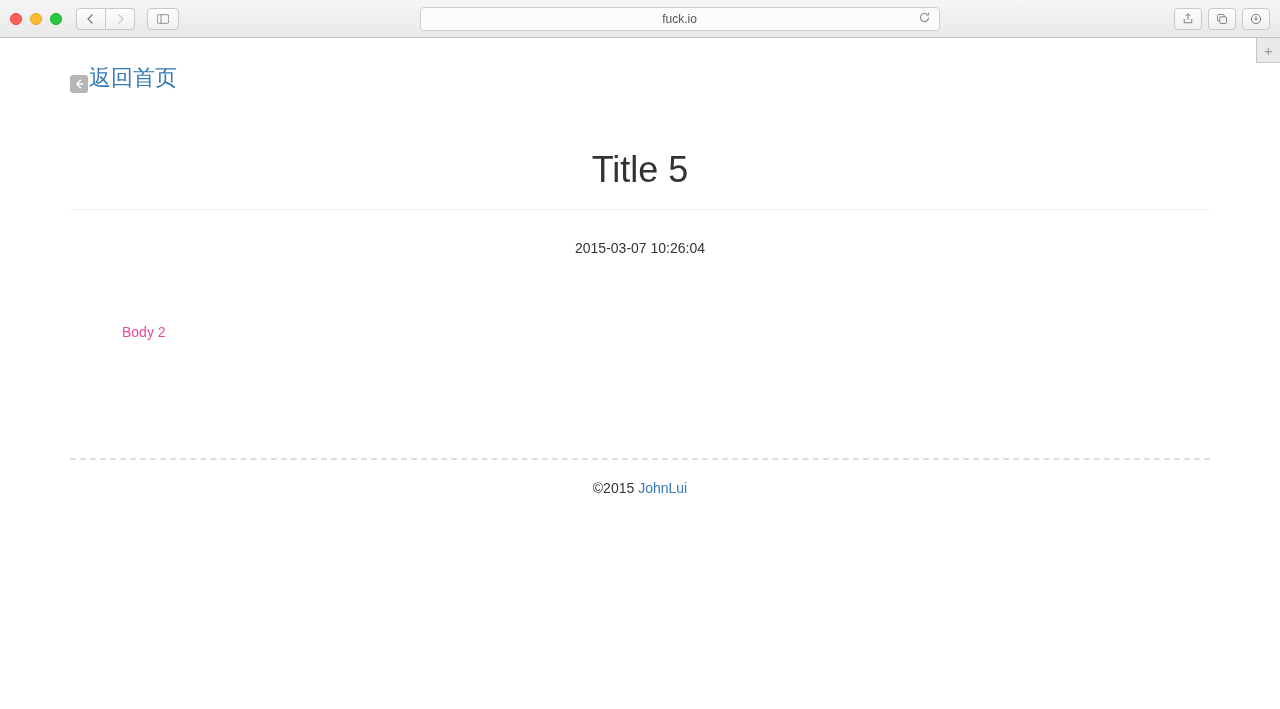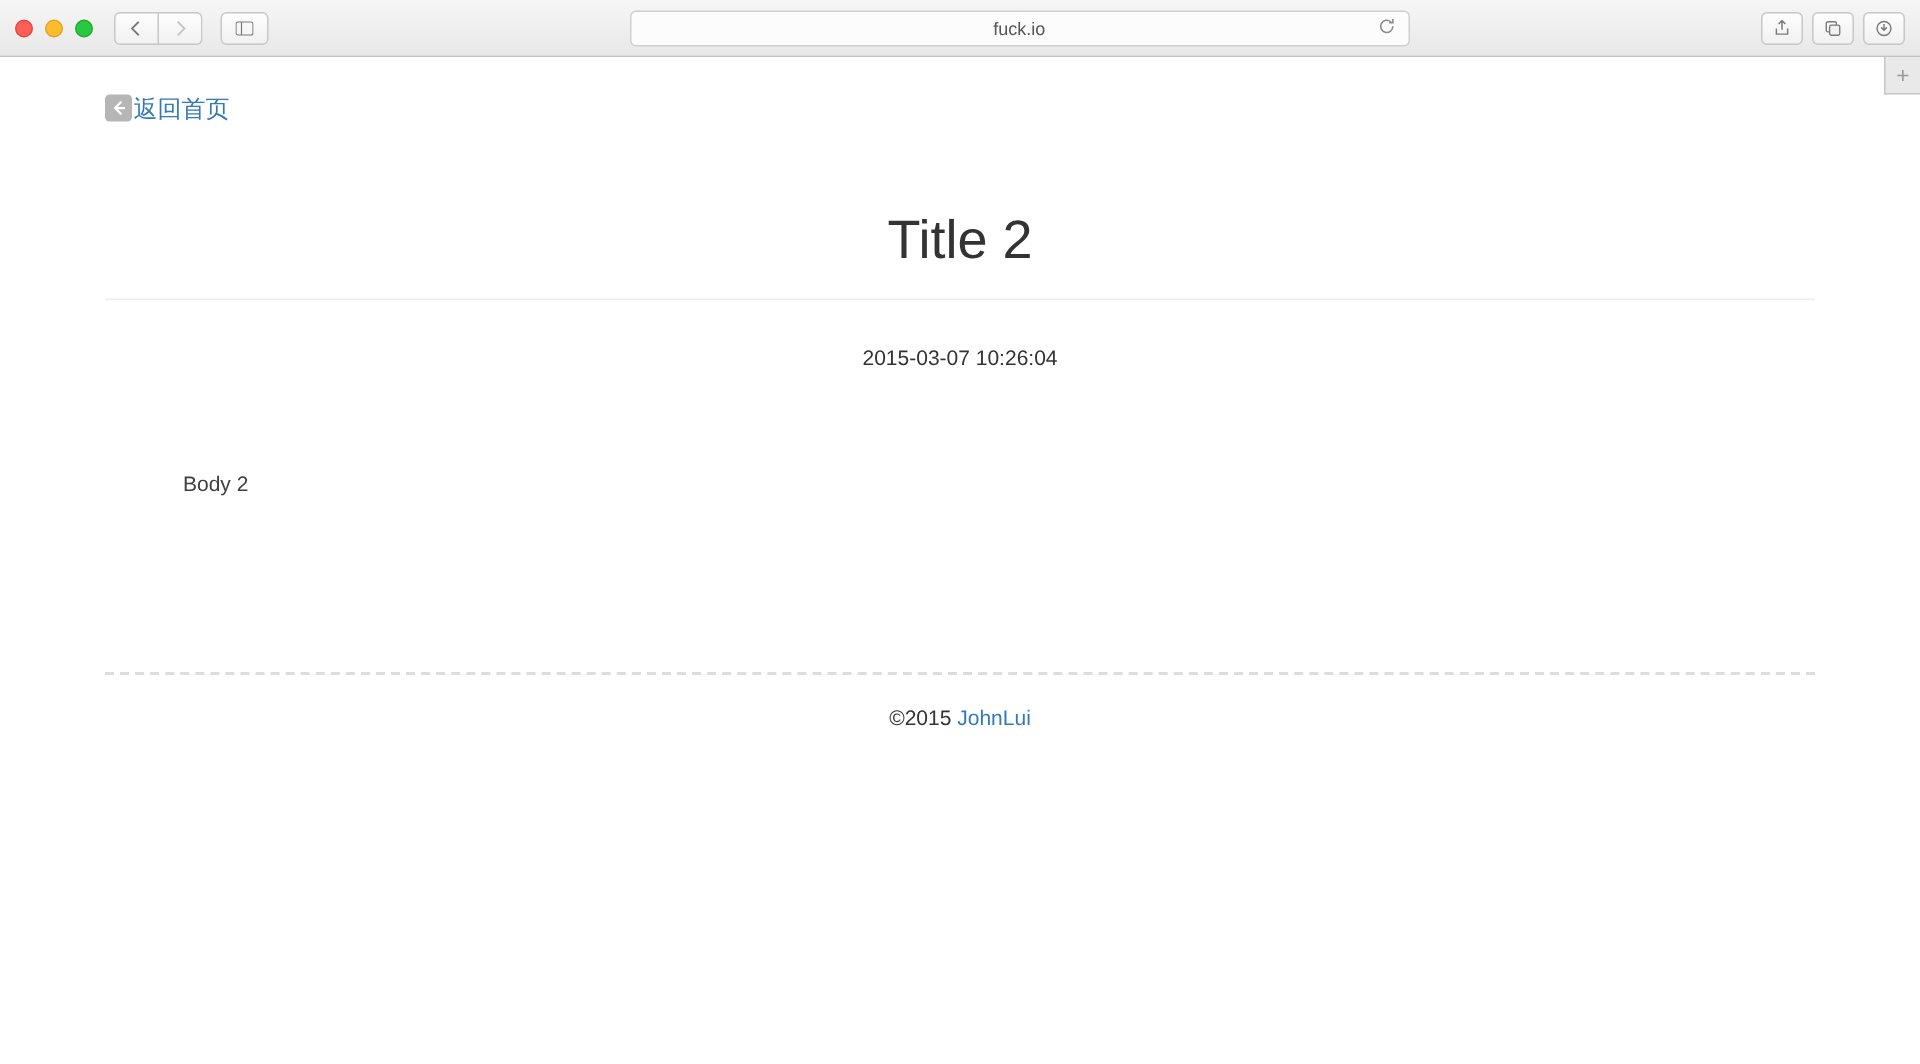--- a/index.html
+++ b/index.html
@@ -67,34 +67,34 @@
     .right-group { display:flex; gap:6px; margin-left:auto; }
     .right-group .chrome-btn { margin-right:0; }
     .new-tab {
       position:absolute; right:0; top:38px; height:25px; width:24px;
       background:#e9e9e9; border-left:1px solid #c7c7c7; border-bottom:1px solid #c7c7c7;
       display:flex; align-items:center; justify-content:center; color:#9a9a9a; font-size:15px;
     }
     
     .page { padding: 25px 70px 0 70px; }
     .back-link {
-      display:inline-flex; align-items:flex-start;
-      color:#337ab7; font-size:16px; text-decoration:none;
+      display:inline-flex; align-items:flex-end;
+      color:#337ab7; font-size:22px; text-decoration:none;
     }
     .back-link .icon-box {
       width:18px; height:18px; border-radius:3px; background:#b6b6b6;
       display:inline-flex; align-items:center; justify-content:center; margin-right:1px;
     }
     .back-link .icon-box svg { width:12px; height:12px; fill:#fff; }
     .title {
       text-align:center; font-size:36px; font-weight:400; color:#333;
       margin-top:55px; padding-bottom:18px; border-bottom:1px solid #eee;
     }
     .date { text-align:center; color:#333; font-size:14px; margin-top:30px; }
-    .body-text { color:#404040; font-size:14px; margin:68px 0 0 52px; }
+    .body-text { color:#ec4899; font-size:14px; margin:68px 0 0 52px; }
     .dashed-hr {
       border:none; border-top:2px dashed #ddd; margin-top:118px;
     }
     .footer { text-align:center; font-size:14px; color:#333; margin-top:20px; }
     .footer a { color:#337ab7; text-decoration:none; }
   </style>
 </head>
 <body>
 
 <div class="browser-chrome">
@@ -160,21 +160,21 @@
 <div class="page">
   <a href="#" class="back-link">
     <span class="icon-box">
       <svg viewBox="0 0 16 16">
           <path d="M10 3 L5 8 L10 13 M5 8 H13" stroke="#fff" stroke-width="2" fill="none" stroke-linecap="round" stroke-linejoin="round"></path>
         </svg>
     </span>
     <span>返回首页</span>
   </a>
 
-  <h1 class="title">Title 2</h1>
+  <h1 class="title">Title 5</h1>
 
   <div class="date">2015-03-07 10:26:04</div>
 
   <div class="body-text">Body 2</div>
 
   <hr class="dashed-hr">
 
   <div class="footer">
     <span>©2015 </span><a href="#">JohnLui</a>
   </div>

